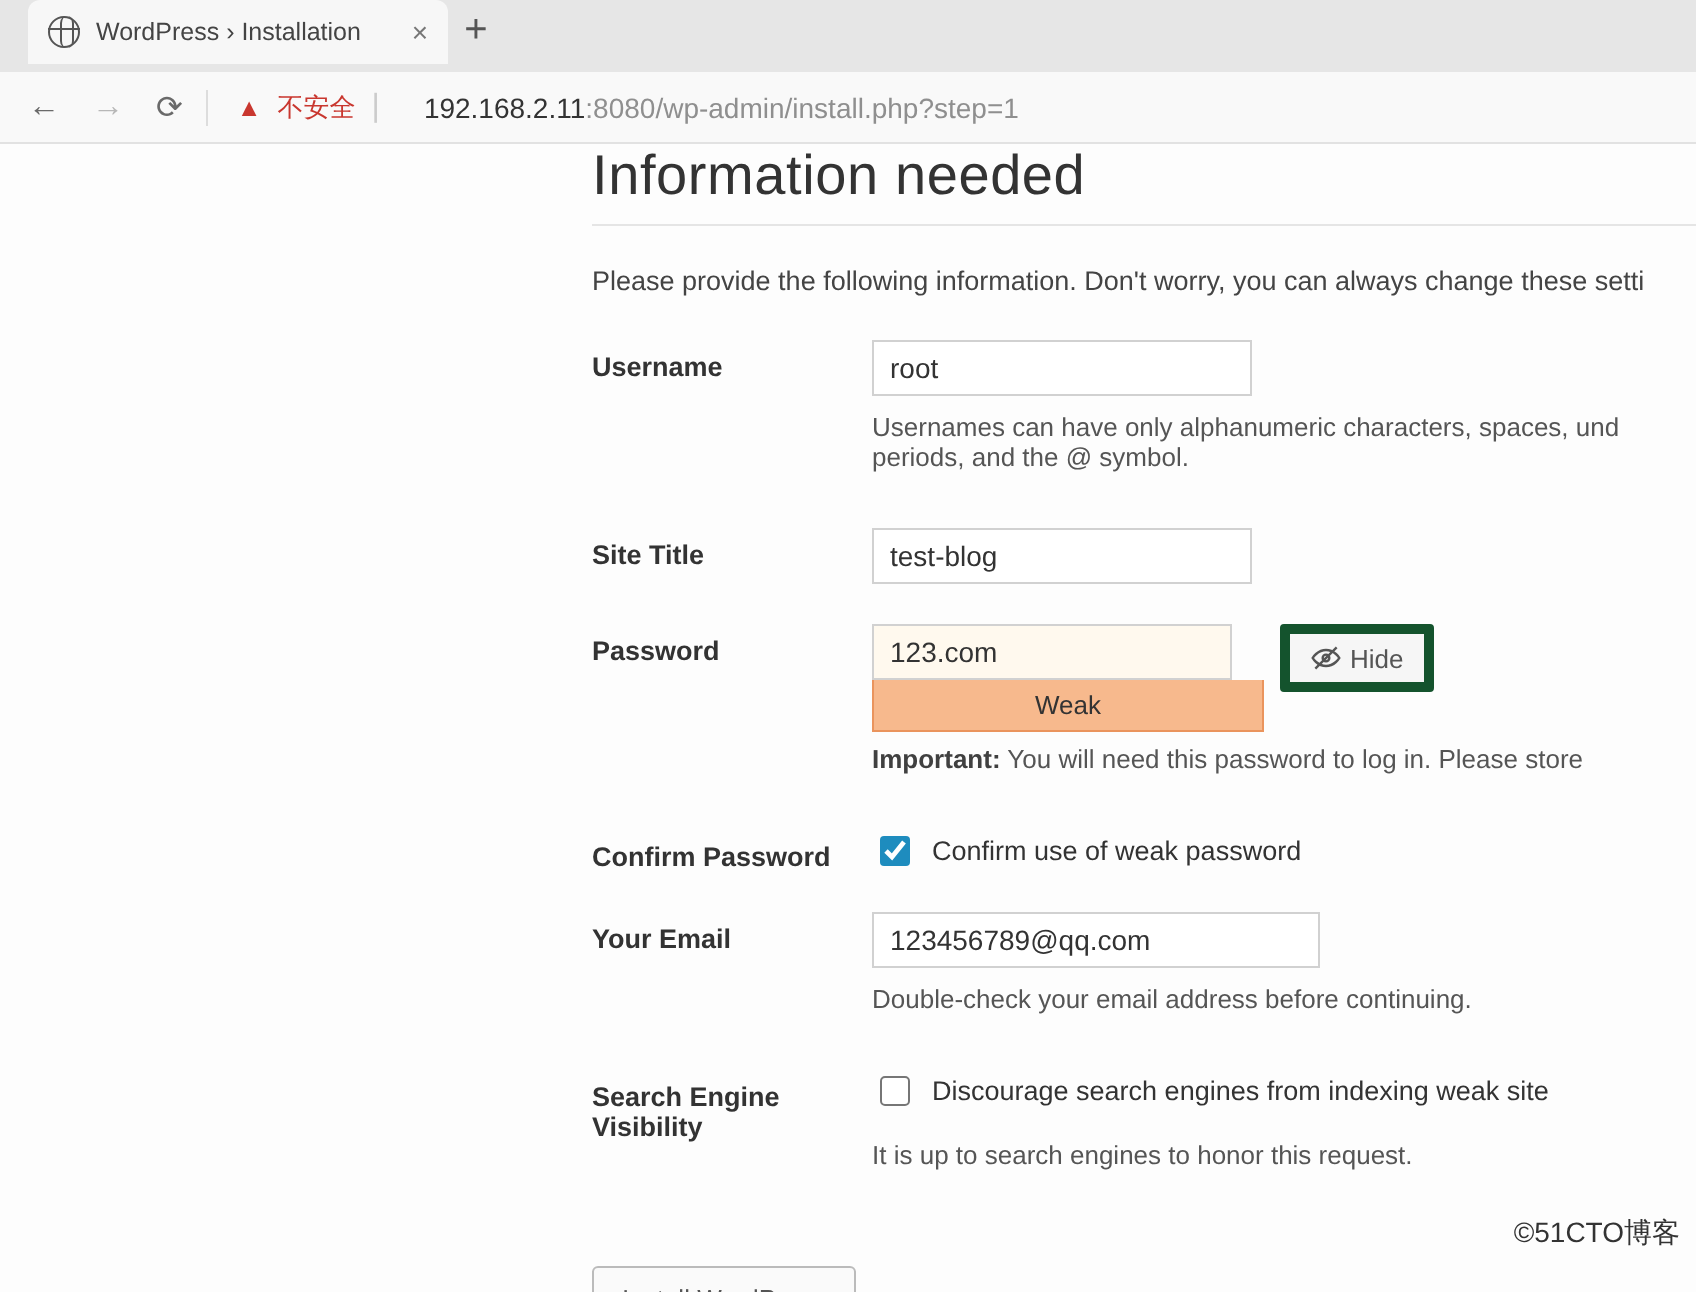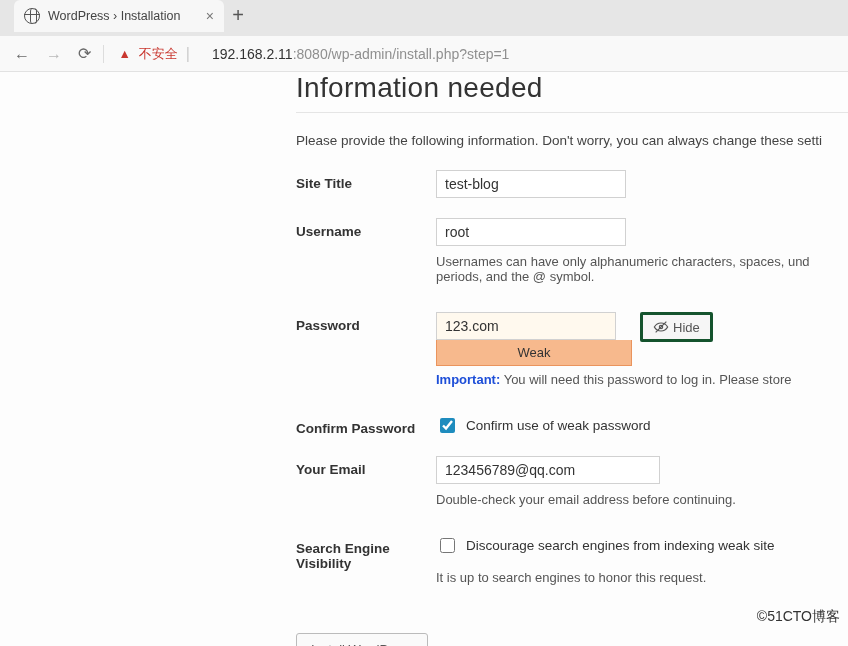--- a/index.html
+++ b/index.html
@@ -27,25 +27,25 @@
   .row { display: flex; align-items: flex-start; margin-bottom: 20px; }
   .row.tight { margin-bottom: 28px;}
   .lbl { width: 140px; min-width: 140px; font-weight: 600; font-size: 13.5px; color: #333; padding-top: 6px;}
   .ctrl { flex: 1; font-size: 13.5px; }
   input[type=text] { border: 1px solid #d1d1d1; padding: 5px 8px; font-size: 14px; color: #333; }
   .input-wide { width: 190px; }
   .input-user { width: 190px; }
   .input-pass { width: 180px; background: #fff9ee; border: 1px solid #e0d28b; }
   .input-email { width: 224px; border: 1px solid #0088cc; outline: none;}
   .passrow { display: flex; align-items: stretch; gap: 8px; }
-  .hide-btn { display: inline-flex; align-items: center; gap: 4px; border: 3px solid #14532d; background: #f6f6f6; padding: 4px 10px; font-size: 13px; color: #555; border-radius: 2px;}
+  .hide-btn { display: inline-flex; align-items: center; gap: 4px; border: 5px solid #14532d; background: #f6f6f6; padding: 4px 10px; font-size: 13px; color: #555; border-radius: 2px;}
   .hide-btn svg { width: 16px; height: 16px; }
   .strength { width: 196px; text-align: center; background: #f7b98d; border: 1px solid #ea945d; border-top: none; padding: 5px 0; font-size: 13px; color: #333; }
   .hint { font-size: 13px; color: #555; margin-top: 6px;}
-  .hint b { color: #1d4ed8; font-weight: 600;}
+  .hint b { color: #404040; font-weight: 600;}
   .hint2 { font-size: 13px; color: #555; margin-top: 8px;}
   .chk-line { display: flex; align-items: center; gap: 8px; font-size: 13.5px; color: #333; }
   input[type=checkbox] { width: 15px; height: 15px; accent-color: #1e8cbe; }
   .submit-btn { margin-top: 16px; font-size: 13px; color: #555; border: 1px solid #bbb; background: #fafafa; padding: 8px 14px; border-radius: 3px; cursor: pointer;}
   .watermark { position: absolute; right: 8px; bottom: 20px; font-size: 14px; color: #333; }
 </style>
 </head>
 <body>
 
 <div class="chrome">
@@ -71,34 +71,34 @@
     </div>
   </div>
 </div>
 
 <div class="pagewrap">
   <h1>Information needed</h1>
   <hr class="under">
   <div class="desc">Please provide the following information. Don't worry, you can always change these setti</div>
 
   
-  <div class="row">
-    <div class="lbl">Site Title</div>
-    <div class="ctrl">
-      <input type="text" class="input-wide" value="test-blog" style="">
-    </div>
-  </div>
-
-  
   <div class="row tight">
     <div class="lbl">Username</div>
     <div class="ctrl">
       <input type="text" class="input-user" value="root" style="">
       <div class="hint2" style="white-space:pre-line;">Usernames can have only alphanumeric characters, spaces, und
 periods, and the @ symbol.</div>
+    </div>
+  </div>
+
+  
+  <div class="row">
+    <div class="lbl">Site Title</div>
+    <div class="ctrl">
+      <input type="text" class="input-wide" value="test-blog" style="">
     </div>
   </div>
 
   
   <div class="row tight">
     <div class="lbl">Password</div>
     <div class="ctrl">
       <div class="passrow">
         <div>
           <input type="text" class="input-pass" value="123.com" style="">

